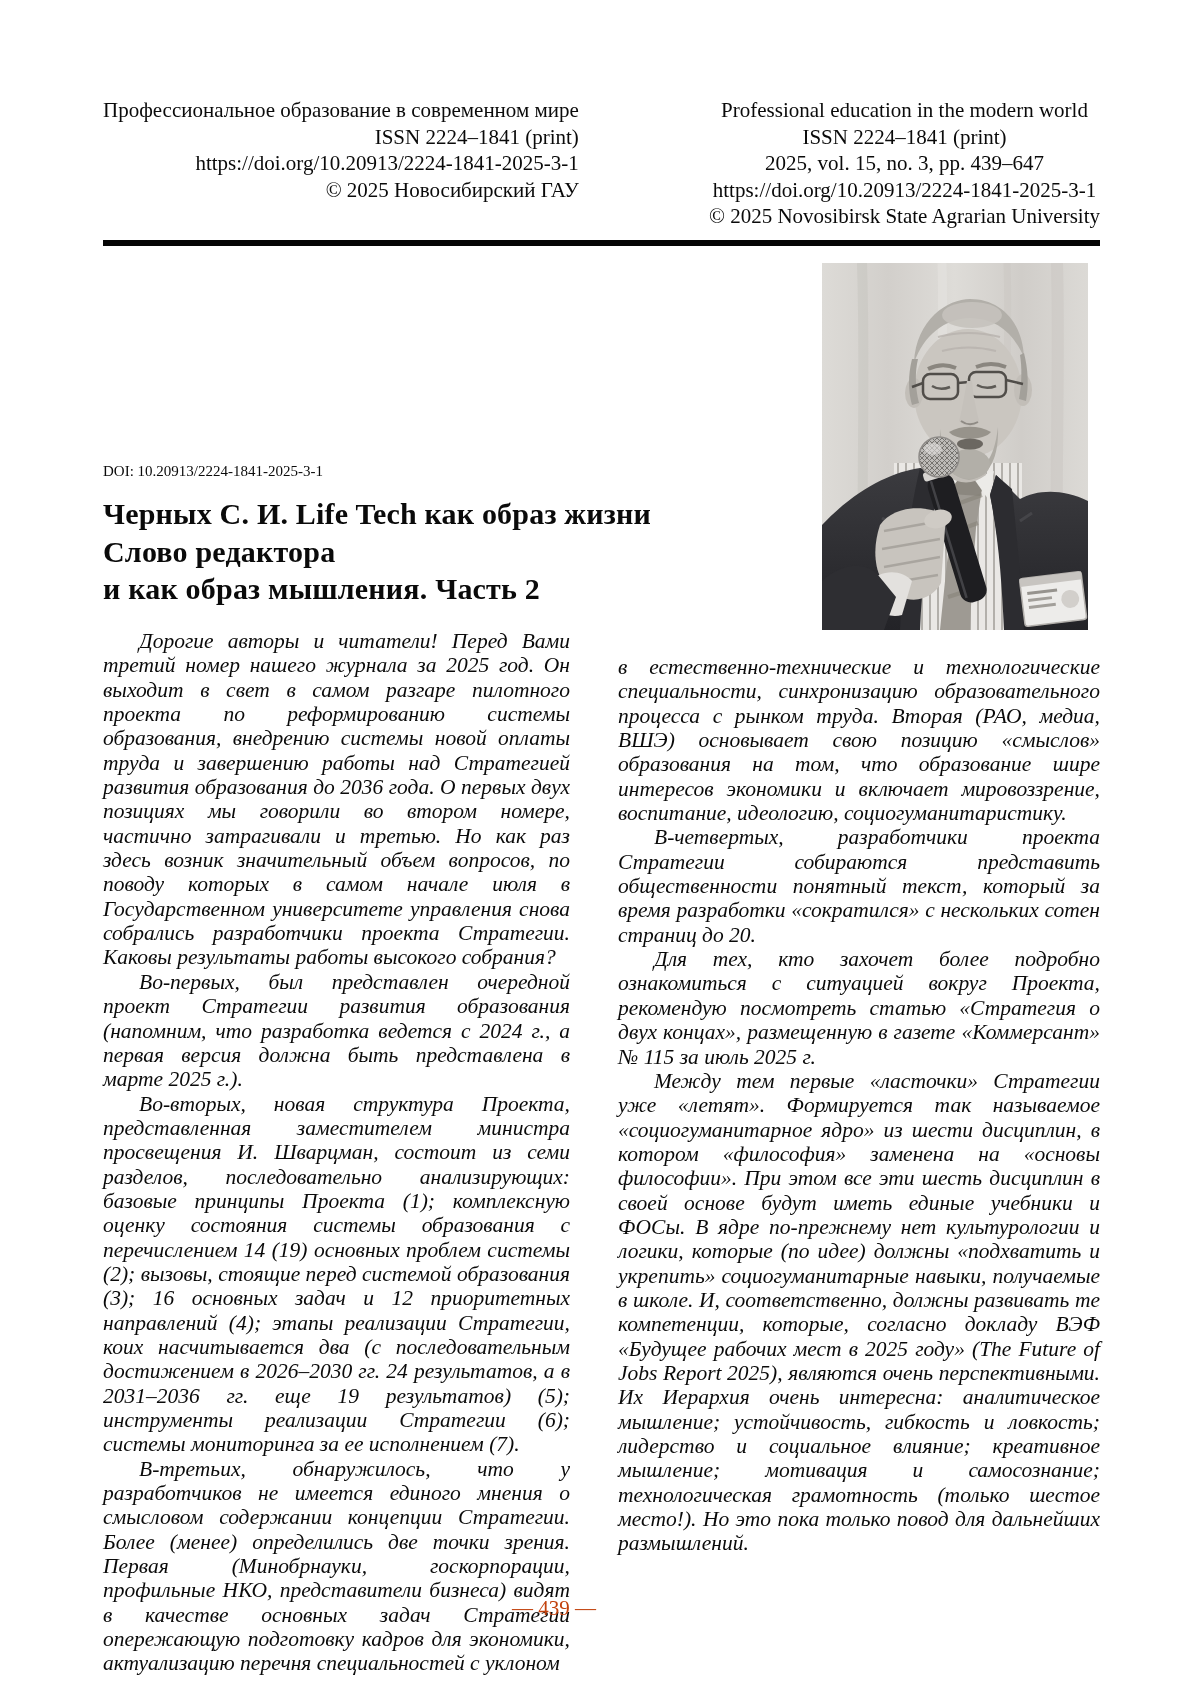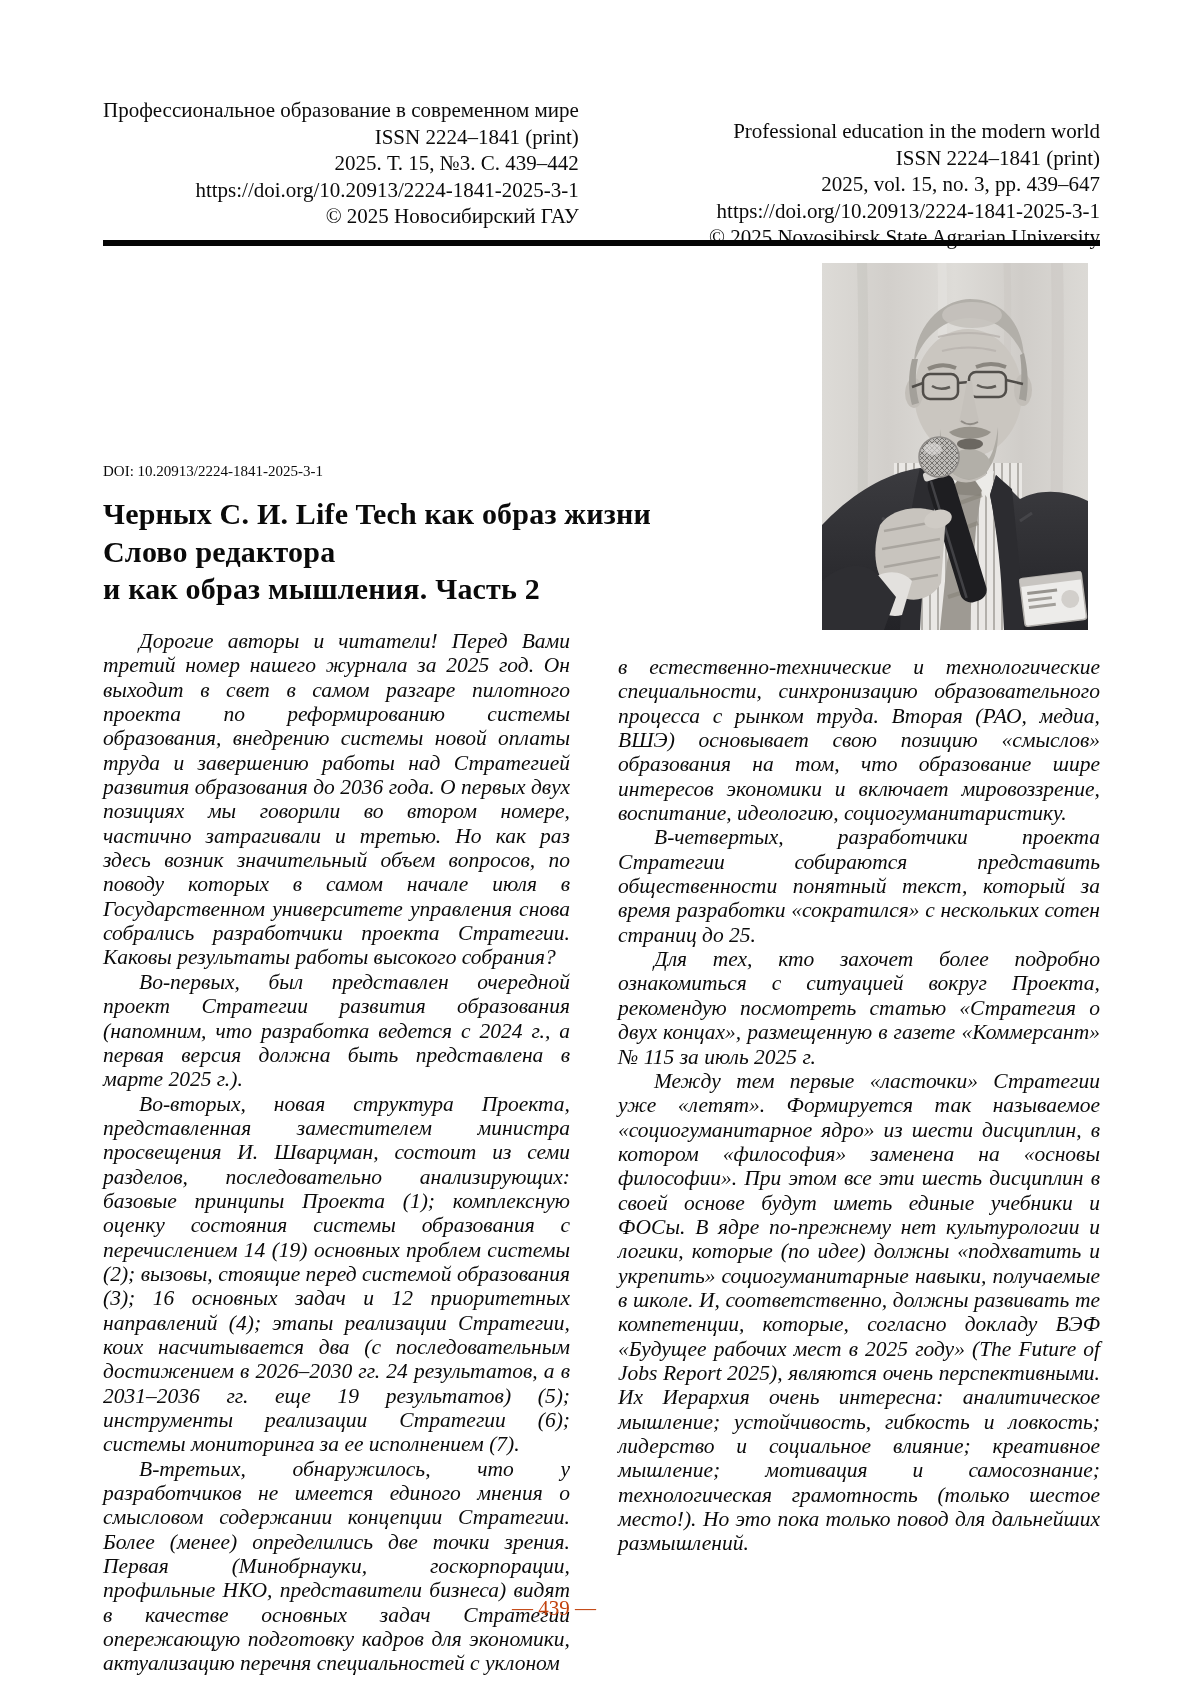--- a/index.html
+++ b/index.html
@@ -2,21 +2,21 @@
 <html lang="ru"><head>
 <meta charset="utf-8">
 <style>
   html,body { margin:0; padding:0; background:#ffffff; }
   .page {
     position:relative; width:1200px; height:1697px; background:#ffffff;
     font-family:"Liberation Serif", serif; color:#0a0a0a; overflow:hidden;
   }
   .header-block { position:absolute; top:97px; font-size:21px; line-height:26.5px; white-space:nowrap; }
   .header-left  { left:103px;  text-align:right;  }
-  .header-right { right:100px; text-align:right;margin-top:21px; }
+  .header-right { right:100px; text-align:center; }
   .rule { position:absolute; left:103px; top:240px; width:997px; height:6px; background:#050505; }
   .doi-line { position:absolute; left:103px; top:463px; font-size:15px; }
   .article-title { position:absolute; left:103px; top:495px; font-size:30px; font-weight:bold; line-height:37.5px; letter-spacing:0.2px; }
   .photo-frame { position:absolute; left:822px; top:263px; width:266px; height:367px; }
   .photo-frame svg { display:block; width:266px; height:367px; }
   .col { position:absolute; top:629px; font-size:21.5px; line-height:24.35px; text-align:justify; }
   .col-left  { left:103px; width:467px; }
   .col-right { left:618px; width:482px;margin-top:26px; }
   .col p { margin:0; padding:0; text-indent:36px;font-style:italic; }
   .col p.no-indent { text-indent:0; }
@@ -24,21 +24,20 @@
 </style>
 </head>
 <body>
 
 <div class="page">
 
   <div class="header-block header-left">
 
   <div>Профессиональное образование в современном мире</div>
       <div>ISSN 2224–1841 (print)</div>
-      <div>2025. Т. 15, №3. С. 439–442</div>
       <div>https://doi.org/10.20913/2224-1841-2025-3-1</div>
       <div>© 2025 Новосибирский ГАУ</div>
     </div>
 
   <div class="header-block header-right">
 
   <div>Professional education in the modern world</div>
       <div>ISSN 2224–1841 (print)</div>
       <div>2025, vol. 15, no. 3, pp. 439–647</div>
       <div>https://doi.org/10.20913/2224-1841-2025-3-1</div>
@@ -163,20 +162,20 @@
 
   <p>Дорогие авторы и читатели! Перед Вами третий номер нашего журнала за 2025 год. Он выходит в свет в самом разгаре пилотного проекта по реформированию системы образования, внедрению системы новой оплаты труда и завершению работы над Стратегией развития образования до 2036 года. О первых двух позициях мы говорили во втором номере, частично затрагивали и третью. Но как раз здесь возник значительный объем вопросов, по поводу которых в самом начале июля в Государственном университете управления снова собрались разработчики проекта Стратегии. Каковы результаты работы высокого собрания?</p>
       <p>Во-первых, был представлен очередной проект Стратегии развития образования (напомним, что разработка ведется с 2024 г., а первая версия должна быть представлена в марте 2025 г.).</p>
       <p>Во-вторых, новая структура Проекта, представленная заместителем министра просвещения И. Шварцман, состоит из семи разделов, последовательно анализирующих: базовые принципы Проекта (1); комплексную оценку состояния системы образования с перечислением 14 (19) основных проблем системы (2); вызовы, стоящие перед системой образования (3); 16 основных задач и 12 приоритетных направлений (4); этапы реализации Стратегии, коих насчитывается два (с последовательным достижением в 2026–2030 гг. 24 результатов, а в 2031–2036 гг. еще 19 результатов) (5); инструменты реализации Стратегии (6); системы мониторинга за ее исполнением (7).</p>
       <p>В-третьих, обнаружилось, что у разработчиков не имеется единого мнения о смысловом содержании концепции Стратегии. Более (менее) определились две точки зрения. Первая (Минобрнауки, госкорпорации, профильные НКО, представители бизнеса) видят в качестве основных задач Стратегии опережающую подготовку кадров для экономики, актуализацию перечня специальностей с уклоном</p>
     </div>
 
   <div class="col col-right">
 
   <p class="no-indent">в естественно-технические и технологические специальности, синхронизацию образовательного процесса с рынком труда. Вторая (РАО, медиа, ВШЭ) основывает свою позицию «смыслов» образования на том, что образование шире интересов экономики и включает мировоззрение, воспитание, идеологию, социогуманитаристику.</p>
-      <p>В-четвертых, разработчики проекта Стратегии собираются представить общественности понятный текст, который за время разработки «сократился» с нескольких сотен страниц до 25.</p>
+      <p>В-четвертых, разработчики проекта Стратегии собираются представить общественности понятный текст, который за время разработки «сократился» с нескольких сотен страниц до 20.</p>
       <p>Для тех, кто захочет более подробно ознакомиться с ситуацией вокруг Проекта, рекомендую посмотреть статью «Стратегия о двух концах», размещенную в газете «Коммерсант» № 115 за июль 2025 г.</p>
       <p>Между тем первые «ласточки» Стратегии уже «летят». Формируется так называемое «социогуманитарное ядро» из шести дисциплин, в котором «философия» заменена на «основы философии». При этом все эти шесть дисциплин в своей основе будут иметь единые учебники и ФОСы. В ядре по-прежнему нет культурологии и логики, которые (по идее) должны «подхватить и укрепить» социогуманитарные навыки, получаемые в школе. И, соответственно, должны развивать те компетенции, которые, согласно докладу ВЭФ «Будущее рабочих мест в 2025 году» (The Future of Jobs Report 2025), являются очень перспективными. Их Иерархия очень интересна: аналитическое мышление; устойчивость, гибкость и ловкость; лидерство и социальное влияние; креативное мышление; мотивация и самосознание; технологическая грамотность (только шестое место!). Но это пока только повод для дальнейших размышлений.</p>
     </div>
 
   <div class="footer">— 439 —</div>
 
 </div>
 
 </body></html>

